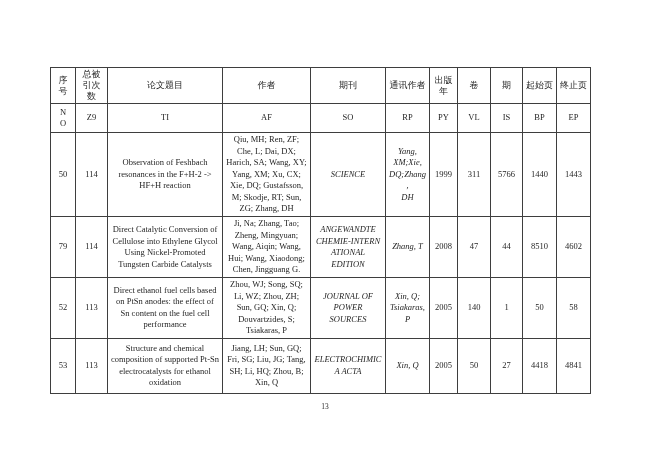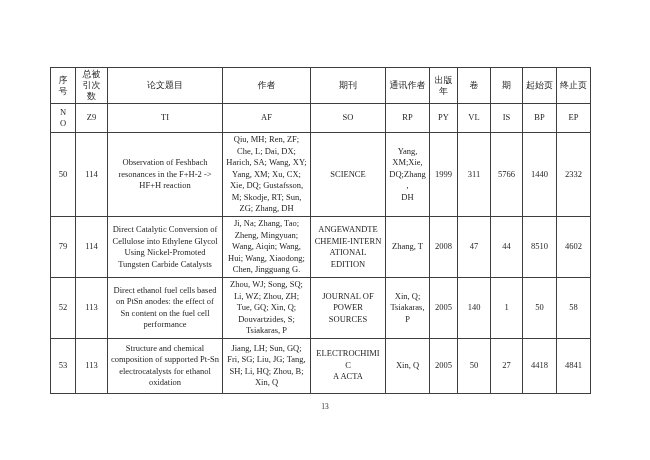--- a/index.html
+++ b/index.html
@@ -32,21 +32,21 @@
   tr.hcn td {
     font-size: 9px;
     line-height: 11px;
     white-space: pre-line;
   }
   tr.hcode td {
     font-size: 8.5px;
     white-space: pre-line;
   }
   td.left { text-align: left; }
-  td.pre { white-space: pre-line; }
+  td.pre { white-space: pre-line; font-style: italic; }
   .pagenum {
     position: absolute;
     top: 402px; left: 0;
     width: 650px;
     text-align: center;
     font-size: 7.5px;
     color: #2a2a2a;
   }
 </style>
 </head>
@@ -110,21 +110,21 @@
       <td class="left">Qiu, MH; Ren, ZF; Che, L; Dai, DX; Harich, SA; Wang, XY; Yang, XM; Xu, CX; Xie, DQ; Gustafsson, M; Skodje, RT; Sun, ZG; Zhang, DH</td>
       <td class="pre">SCIENCE</td>
       <td class="pre">Yang,
 XM;Xie,
 DQ;Zhang,
 DH</td>
       <td>1999</td>
       <td>311</td>
       <td>5766</td>
       <td>1440</td>
-      <td>2332</td>
+      <td>1443</td>
     </tr>
 
     <tr style="height:61px">
       <td>79</td>
       <td>114</td>
       <td class="left">Direct Catalytic Conversion of Cellulose into Ethylene Glycol Using Nickel-Promoted Tungsten Carbide Catalysts</td>
       <td class="left">Ji, Na; Zhang, Tao; Zheng, Mingyuan; Wang, Aiqin; Wang, Hui; Wang, Xiaodong; Chen, Jingguang G.</td>
       <td class="pre">ANGEWANDTE
 CHEMIE-INTERN
 ATIONAL
@@ -134,21 +134,21 @@
       <td>47</td>
       <td>44</td>
       <td>8510</td>
       <td>4602</td>
     </tr>
 
     <tr style="height:58px">
       <td>52</td>
       <td>113</td>
       <td class="left">Direct ethanol fuel cells based on PtSn anodes: the effect of Sn content on the fuel cell performance</td>
-      <td class="left">Zhou, WJ; Song, SQ; Li, WZ; Zhou, ZH; Tue, GQ; Xin, Q; Douvartzides, S; Tsiakaras, P</td>
+      <td class="left">Zhou, WJ; Song, SQ; Li, WZ; Zhou, ZH; Sun, GQ; Xin, Q; Douvartzides, S; Tsiakaras, P</td>
       <td class="pre">JOURNAL OF
 POWER
 SOURCES</td>
       <td class="pre">Xin, Q;
 Tsiakaras,
 P</td>
       <td>2005</td>
       <td>140</td>
       <td>1</td>
       <td>50</td>

